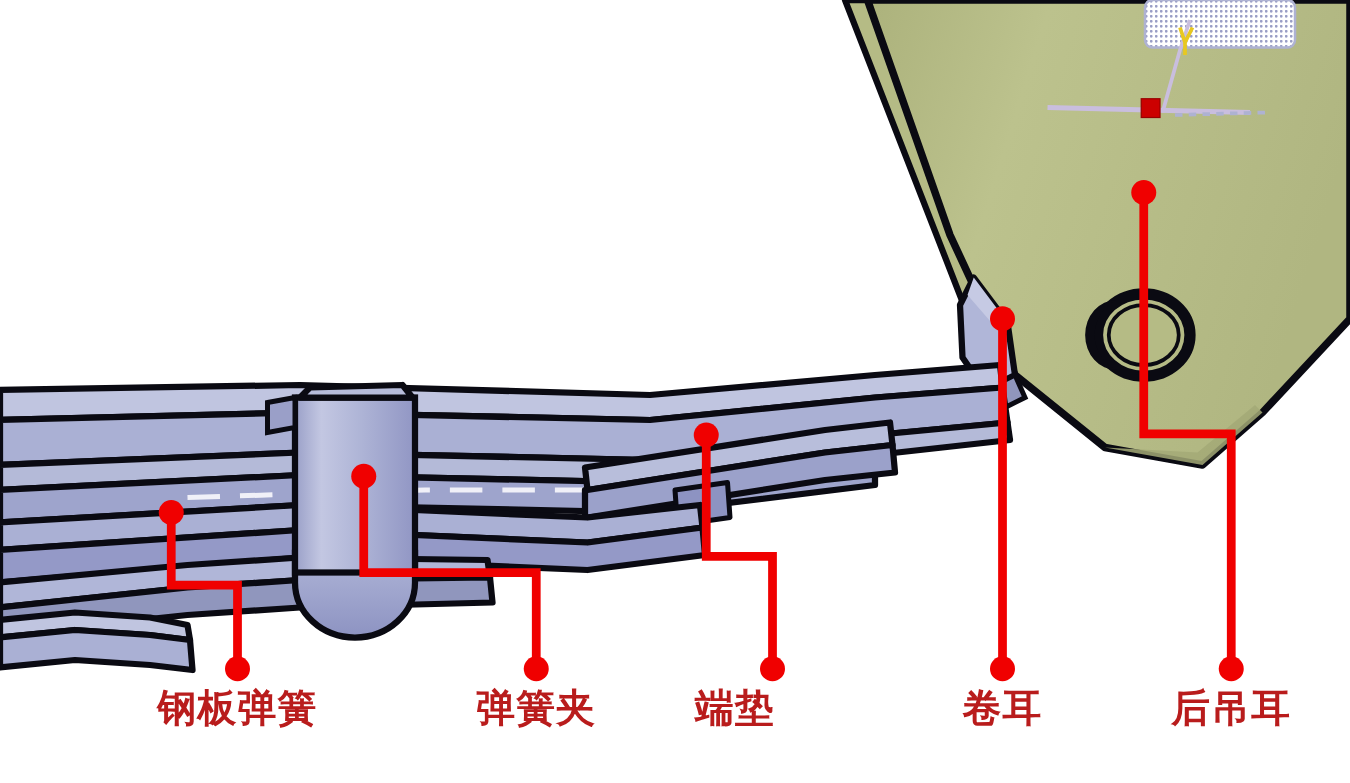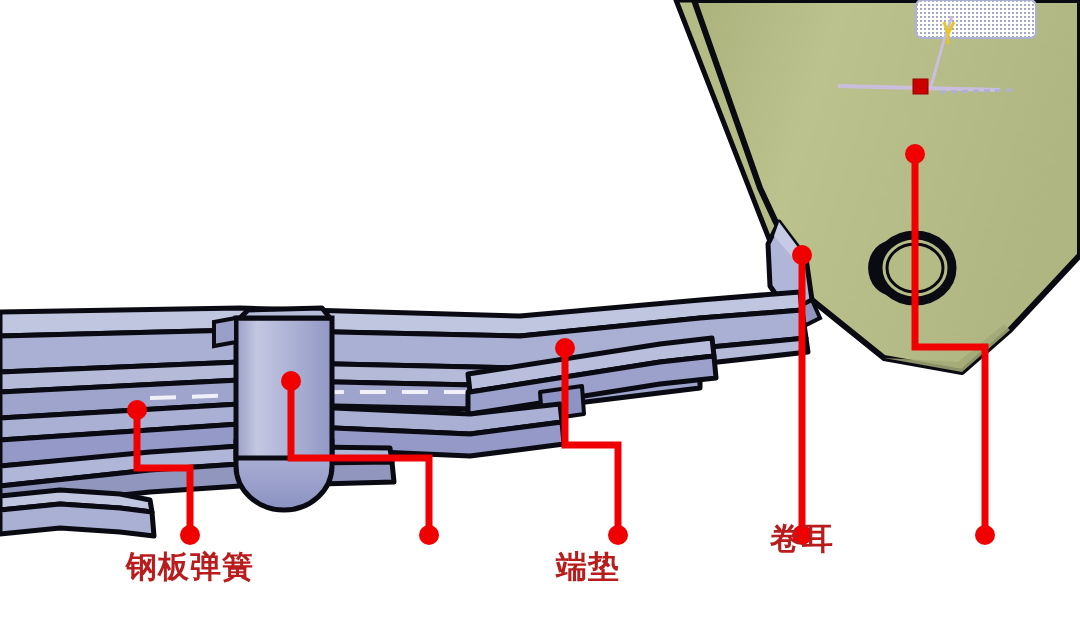--- a/index.html
+++ b/index.html
@@ -184,19 +184,21 @@
       <circle cx="802" cy="255" r="10"></circle>
       <circle cx="802" cy="535" r="10"></circle>
 
       <circle cx="915" cy="154" r="10"></circle>
       <circle cx="985" cy="535" r="10"></circle>
     </g>
   </svg>
 
   <div class="callout-label" style="left:190px; top:549px;">钢板弹簧</div>
 
+  <div class="callout-label" style="left:429px; top:549px;">弹簧夹</div>
 
   <div class="callout-label" style="left:588px; top:549px;">端垫</div>
 
-  <div class="callout-label" style="left:802px; top:521px;">卷耳</div>
-
+  <div class="callout-label" style="left:802px; top:549px;">卷耳</div>
+
+  <div class="callout-label" style="left:985px; top:549px;">后吊耳</div>
 
 </div>
 
 </body></html>

